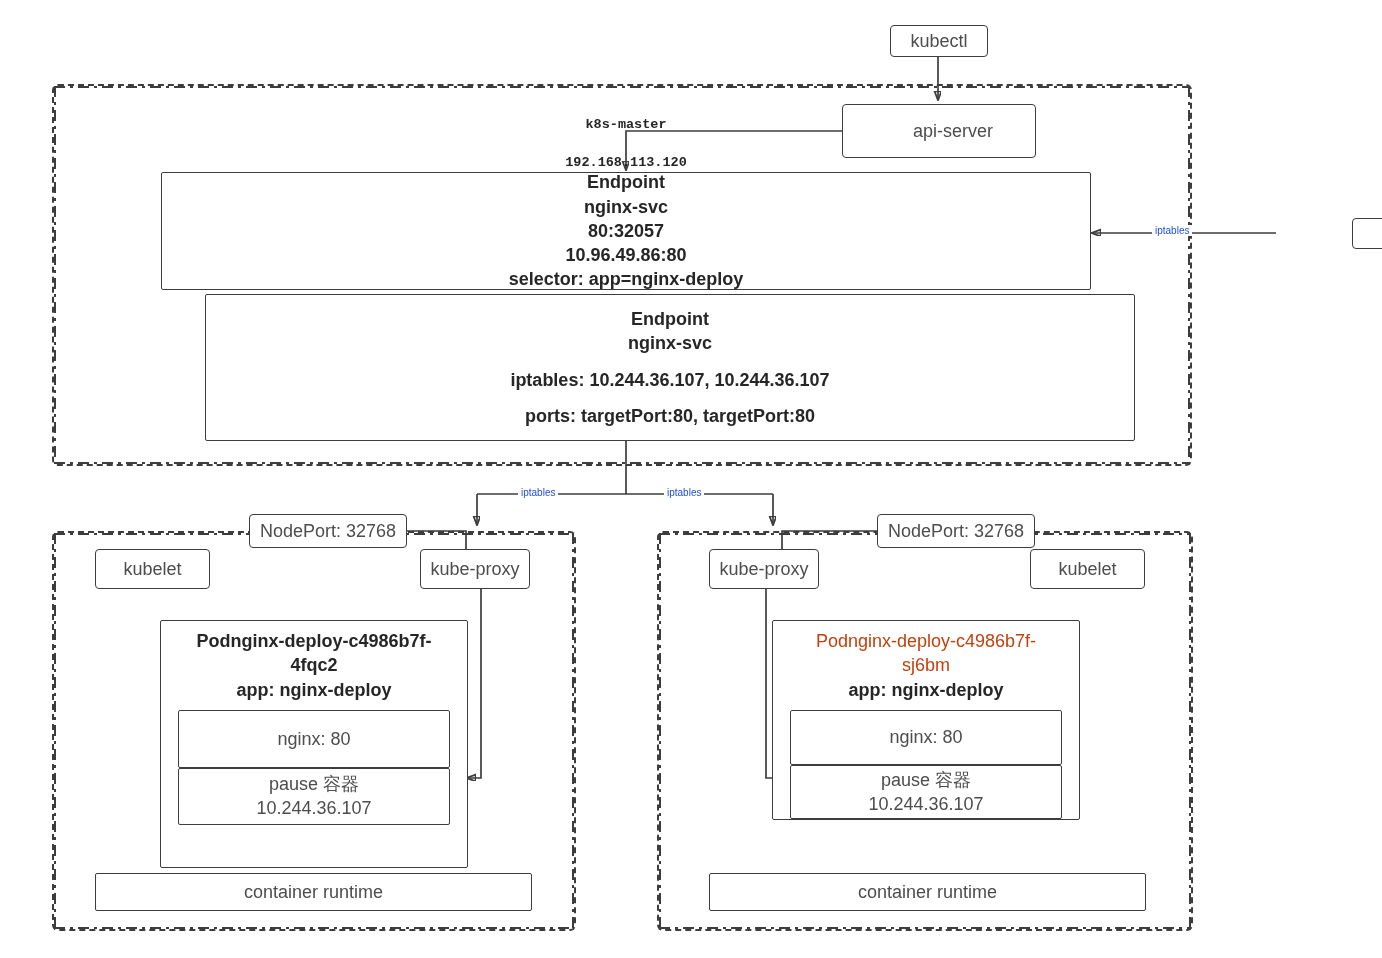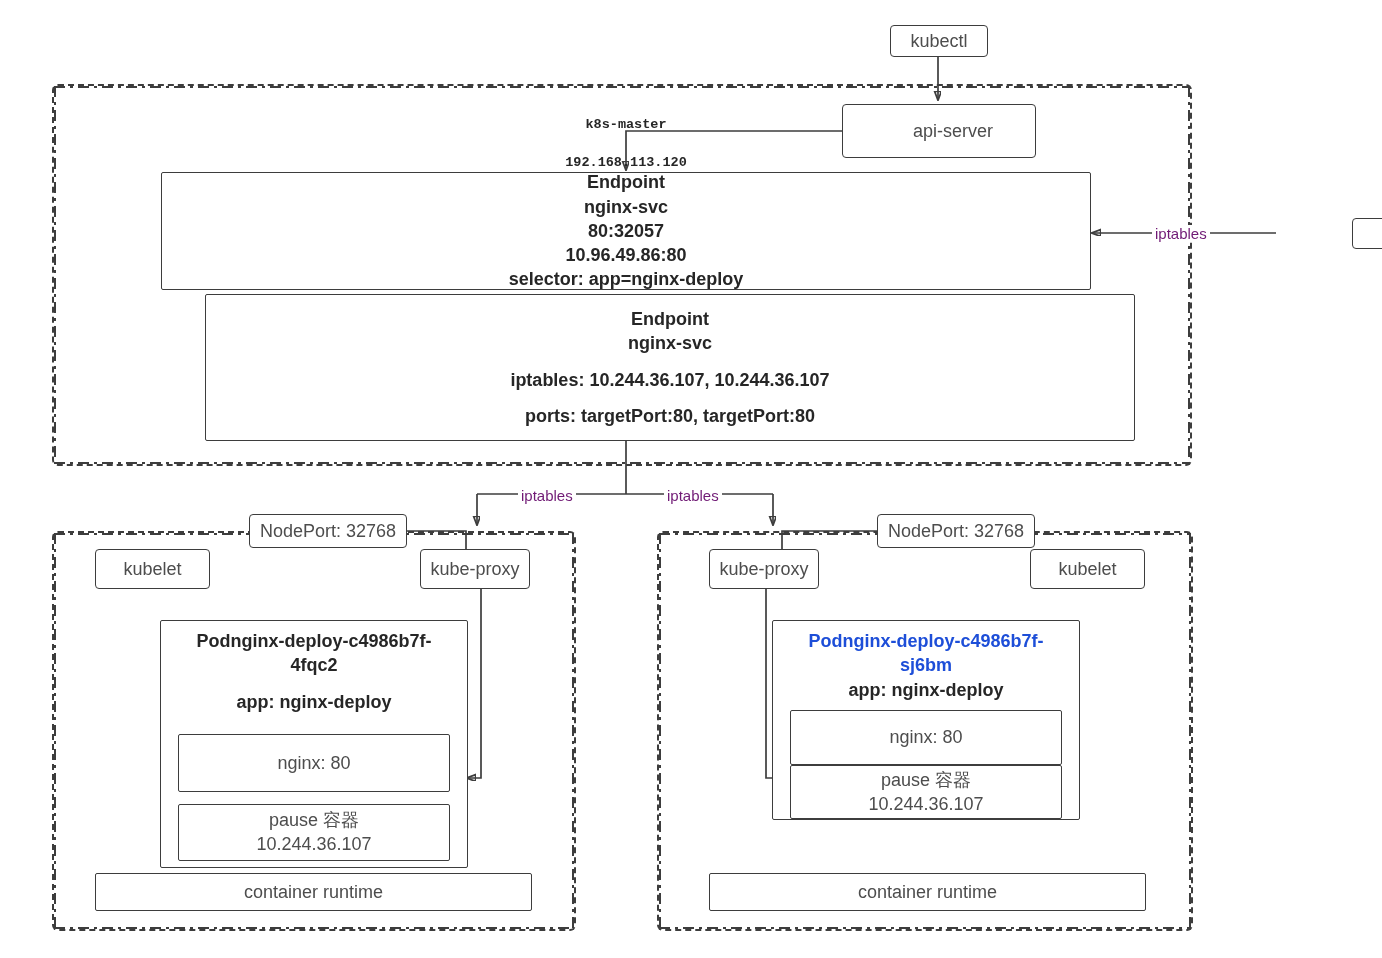--- a/index.html
+++ b/index.html
@@ -69,22 +69,22 @@
     line-height: 1.4;
     color: #262626;
     white-space: pre-line;
     z-index: 6;
     font-family: Liberation Mono, monospace;
   }
 
   
   .edge-label {
     position: absolute;
-    font-size: 15px;
-    color: #701a75;
+    font-size: 10px;
+    color: #1d4ed8;
     background: #ffffff;
     padding: 0 3px;
     white-space: nowrap;
     z-index: 7;
   }
 
   
   #wires {
     position: absolute;
     left: 0; top: 0;
@@ -186,21 +186,21 @@
 
 
   <div class="box" style="left:95px; top:549px; width:115px; height:40px;">
     <span class="t-line">kubelet</span>
   </div>
 
   <div class="box" style="left:420px; top:549px; width:110px; height:40px;">
     <span class="t-line">kube-proxy</span>
   </div>
 
-  <div class="box square" style="left:160px; top:620px; width:308px; height:248px; justify-content:flex-start; padding-top:8px;gap:12px;">
+  <div class="box square" style="left:160px; top:620px; width:308px; height:248px; justify-content:flex-start; padding-top:8px;">
     <span class="t-line bold" style="font-weight:bold;color:#262626;width:250px;">Podnginx-deploy-c4986b7f-4fqc2</span>
     <span class="t-line" style="font-weight:bold;color:#262626;margin-bottom:6px;">app: nginx-deploy</span>
 
     <div class="box square" style="position:relative; left:0; top:0; width:272px; height:58px; margin-top:2px;">
       <span class="t-line">nginx: 80</span>
     </div>
 
     <div class="box square" style="position:relative; left:0; top:0; width:272px; height:57px;">
       <span class="t-line">pause 容器</span>
       <span class="t-line">10.244.36.107</span>
@@ -218,21 +218,21 @@
 
   <div class="box" style="left:1030px; top:549px; width:115px; height:40px;">
     <span class="t-line">kubelet</span>
   </div>
 
   <div class="box" style="left:709px; top:549px; width:110px; height:40px;">
     <span class="t-line">kube-proxy</span>
   </div>
 
   <div class="box square" style="left:772px; top:620px; width:308px; height:200px; justify-content:flex-start; padding-top:8px;">
-    <span class="t-line" style="font-weight:bold;color:#1d4ed8;width:250px;">Podnginx-deploy-c4986b7f-sj6bm</span>
+    <span class="t-line" style="font-weight:normal;color:#c2410c;width:250px;">Podnginx-deploy-c4986b7f-sj6bm</span>
     <span class="t-line" style="font-weight:bold;color:#262626;margin-bottom:6px;">app: nginx-deploy</span>
 
     <div class="box square" style="position:relative; left:0; top:0; width:272px; height:58px; margin-top:2px;">
       <span class="t-line">nginx: 80</span>
     </div>
 
     <div class="box square" style="position:relative; left:0; top:0; width:272px; height:57px;">
       <span class="t-line">pause 容器</span>
       <span class="t-line">10.244.36.107</span>
     </div>

